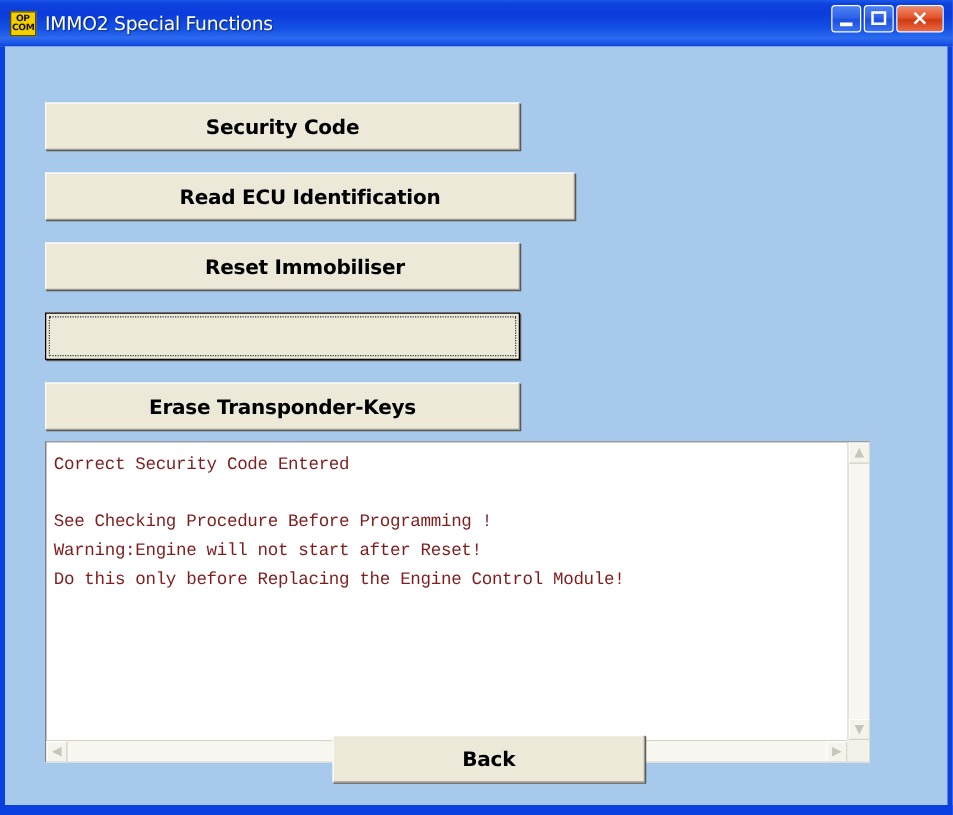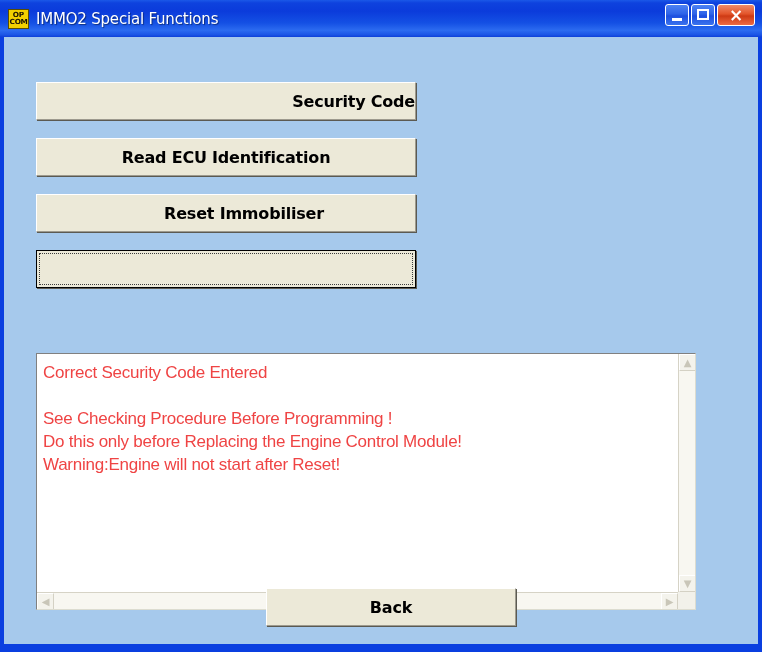--- a/index.html
+++ b/index.html
@@ -199,23 +199,23 @@
     position: absolute;
     left: 0; top: 0;
     right: 17px;
     bottom: 17px;
     background: #ffffff;
     padding: 7px 0 0 6px;
     box-sizing: border-box;
     overflow: hidden;
   }
   .txt-line {
-    font-family: Liberation Sans, sans-serif;
-    font-size: 17px;
-    color: #ef4444;
+    font-family: Liberation Mono, monospace;
+    font-size: 14px;
+    color: #7f1d1d;
     line-height: 23px;
     white-space: pre;
     letter-spacing: -0.25px;
   }
   .txt-line.blank {
     height: 23px;
   }
 
   
   .vscroll {
@@ -315,44 +315,47 @@
         <div class="glyph-max"></div>
       </div>
       <div class="tbtn close">
         <div class="glyph-close">×</div>
       </div>
     </div>
   </div>
 
   <div class="client">
 
-    <div class="btn" style="left:32px; top:45px; width:380px; height:38px;justify-content:flex-end;">
+    <div class="btn" style="left:32px; top:45px; width:380px; height:38px;">
       <span class="btn-label">Security Code</span>
     </div>
 
-    <div class="btn" style="left:32px; top:101px; width:380px; height:38px;">
+    <div class="btn" style="left:32px; top:101px; width:424px; height:38px;">
       <span class="btn-label">Read ECU Identification</span>
     </div>
 
     <div class="btn" style="left:32px; top:157px; width:380px; height:38px;padding-left:36px;">
       <span class="btn-label">Reset Immobiliser</span>
     </div>
 
     <div class="btn focused" style="left:32px; top:213px; width:380px; height:38px;">
       <div class="focus-ring"></div>
     </div>
 
+    <div class="btn" style="left:32px; top:269px; width:380px; height:38px;">
+      <span class="btn-label">Erase Transponder-Keys</span>
+    </div>
 
     <div class="textpanel">
       <div class="textpanel-inner">
         <div class="txt-line">Correct Security Code Entered</div>
         <div class="txt-line blank"></div>
         <div class="txt-line">See Checking Procedure Before Programming !</div>
+        <div class="txt-line">Warning:Engine will not start after Reset!</div>
         <div class="txt-line">Do this only before Replacing the Engine Control Module!</div>
-        <div class="txt-line">Warning:Engine will not start after Reset!</div>
         <div class="txt-line blank"></div>
       </div>
 
       <div class="vscroll">
         <div class="sb-track-v"></div>
         <div class="sb-arrow up">▲</div>
         <div class="sb-arrow down">▼</div>
       </div>
 
       <div class="hscroll">

